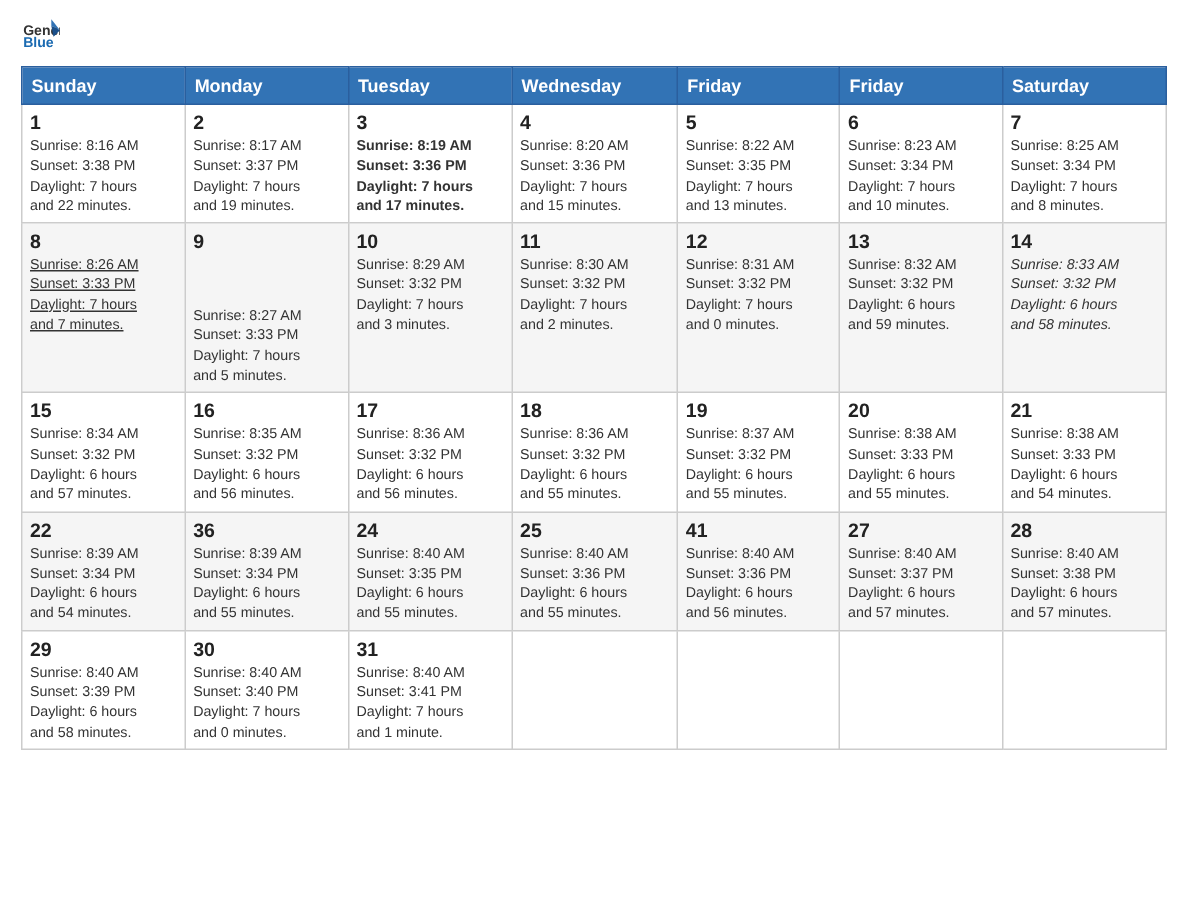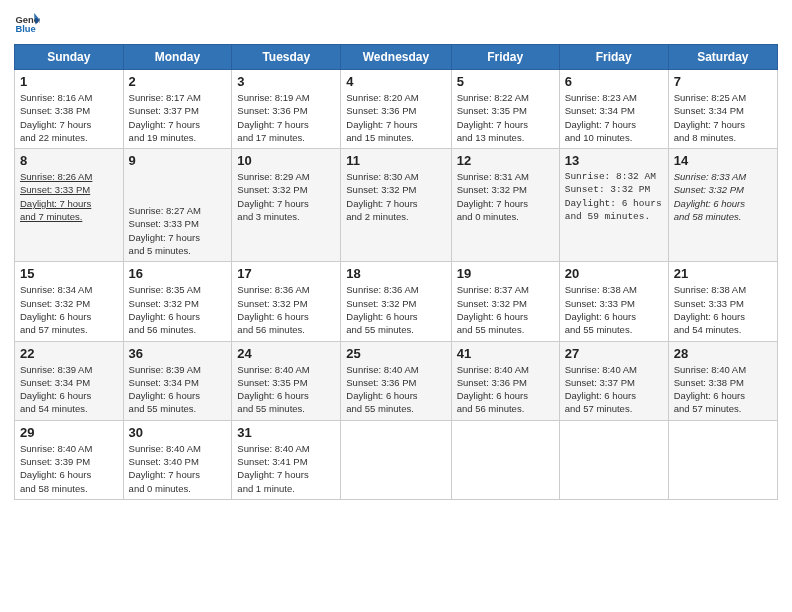--- a/index.html
+++ b/index.html
@@ -49,21 +49,21 @@
       width: 100%;
       border-collapse: collapse;
       border: 1px solid #ccc;
     }
     .calendar th {
       background: #3273b5;
       color: #fff;
       font-size: 12px;
       font-weight: bold;
       padding: 5px 6px;
-      text-align: center;
+      text-align: left;
       border: 1px solid #2a5f9e;
     }
     .calendar td {
       border: 1px solid #ccc;
       vertical-align: top;
       padding: 4px 5px;
       width: 113px;
       min-height: 80px;
       background: #fff;
     }
@@ -133,21 +133,21 @@
           </td>
           <td>
             <span class="day-num">2</span>
             <div class="day-info" style="white-space: pre-line;">Sunrise: 8:17 AM
 Sunset: 3:37 PM
 Daylight: 7 hours
 and 19 minutes.</div>
           </td>
           <td>
             <span class="day-num">3</span>
-            <div class="day-info" style="white-space: pre-line;">Sunrise: 8:19 AM
+            <div class="day-info" style="white-space: pre-line; font-weight: bold;">Sunrise: 8:19 AM
 Sunset: 3:36 PM
 Daylight: 7 hours
 and 17 minutes.</div>
           </td>
           <td>
             <span class="day-num">4</span>
             <div class="day-info" style="white-space: pre-line;">Sunrise: 8:20 AM
 Sunset: 3:36 PM
 Daylight: 7 hours
 and 15 minutes.</div>
@@ -205,21 +205,21 @@
           </td>
           <td>
             <span class="day-num">12</span>
             <div class="day-info" style="white-space: pre-line;">Sunrise: 8:31 AM
 Sunset: 3:32 PM
 Daylight: 7 hours
 and 0 minutes.</div>
           </td>
           <td>
             <span class="day-num">13</span>
-            <div class="day-info" style="white-space: pre-line; font-family: Liberation Mono, monospace;">Sunrise: 8:32 AM
+            <div class="day-info" style="white-space: pre-line;">Sunrise: 8:32 AM
 Sunset: 3:32 PM
 Daylight: 6 hours
 and 59 minutes.</div>
           </td>
           <td>
             <span class="day-num">14</span>
             <div class="day-info" style="white-space: pre-line; font-style: italic;">Sunrise: 8:33 AM
 Sunset: 3:32 PM
 Daylight: 6 hours
 and 58 minutes.</div>

